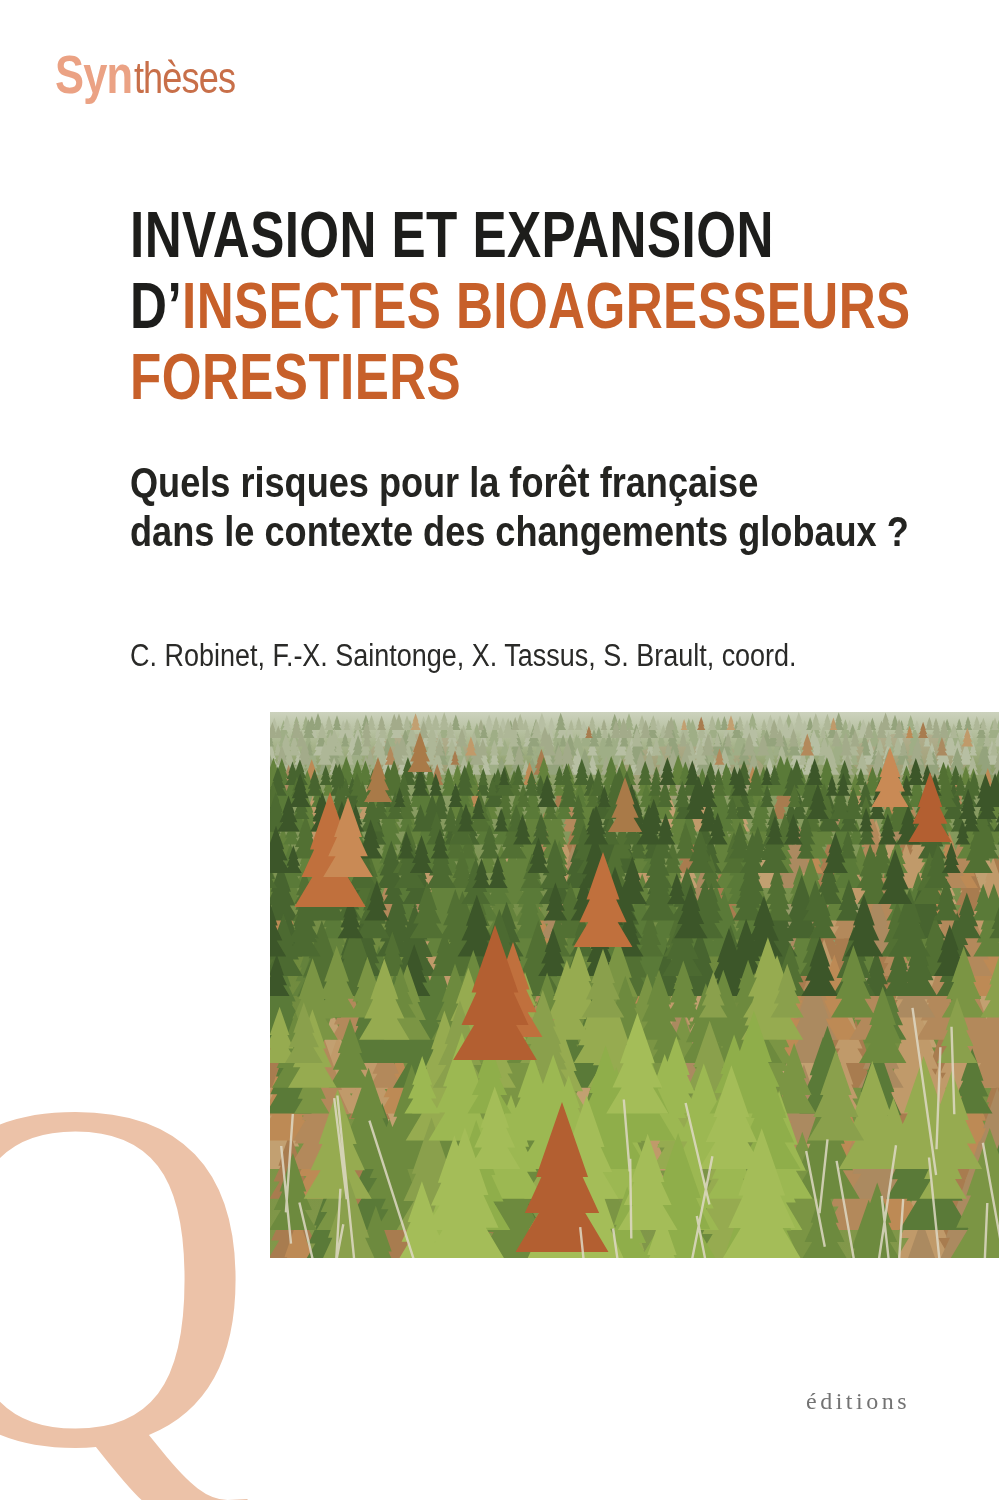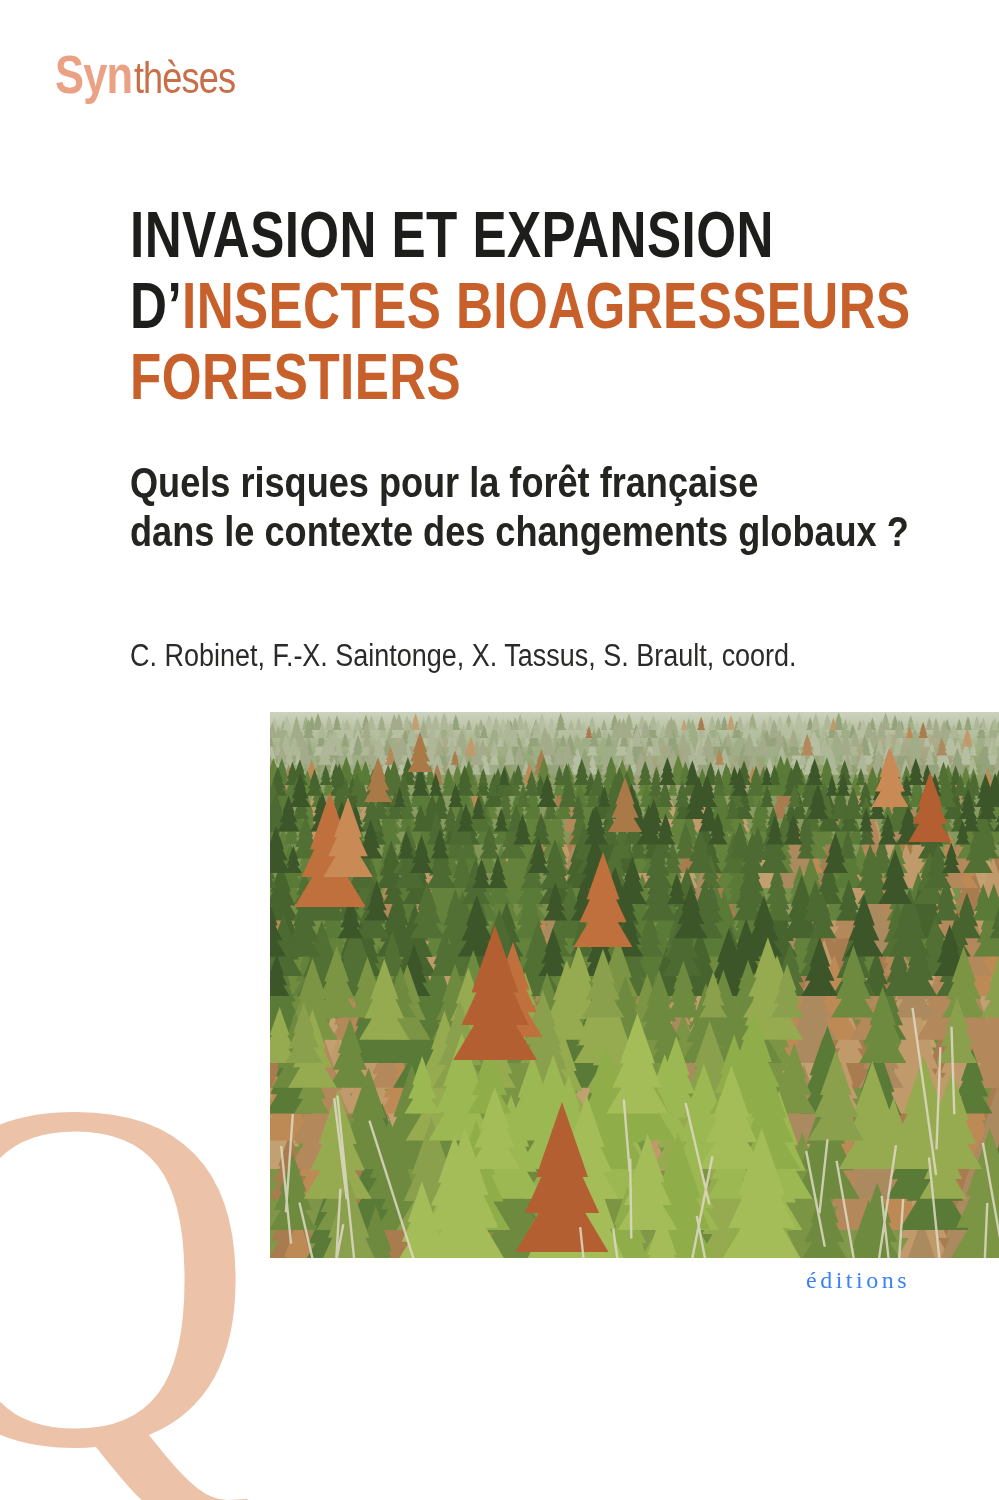--- a/index.html
+++ b/index.html
@@ -48,23 +48,23 @@
     background:#7d9246;z-index:2;
   }
   
   .qmark{position:absolute;left:0;top:0;z-index:1;pointer-events:none;}
   .qtext{
     font-family:"Liberation Serif","DejaVu Serif",serif;
     font-size:500px;fill:#ecc2a8;
   }
   
   .pub-imprint{
-    position:absolute;left:806px;top:1267px;
+    position:absolute;left:806px;top:1388px;
     font-family:"Liberation Serif","DejaVu Serif",serif;
-    font-size:24px;color:#3b82f6;letter-spacing:3.5px;
+    font-size:24px;color:#737373;letter-spacing:3.5px;
     white-space:nowrap;z-index:2;
   }
   .pub-name{
     position:absolute;left:726px;top:1338px;
     font-family:"Liberation Serif","DejaVu Serif",serif;
     font-size:105px;line-height:105px;color:#2d3a66;
     white-space:nowrap;z-index:2;
   }
 </style>
 </head>

